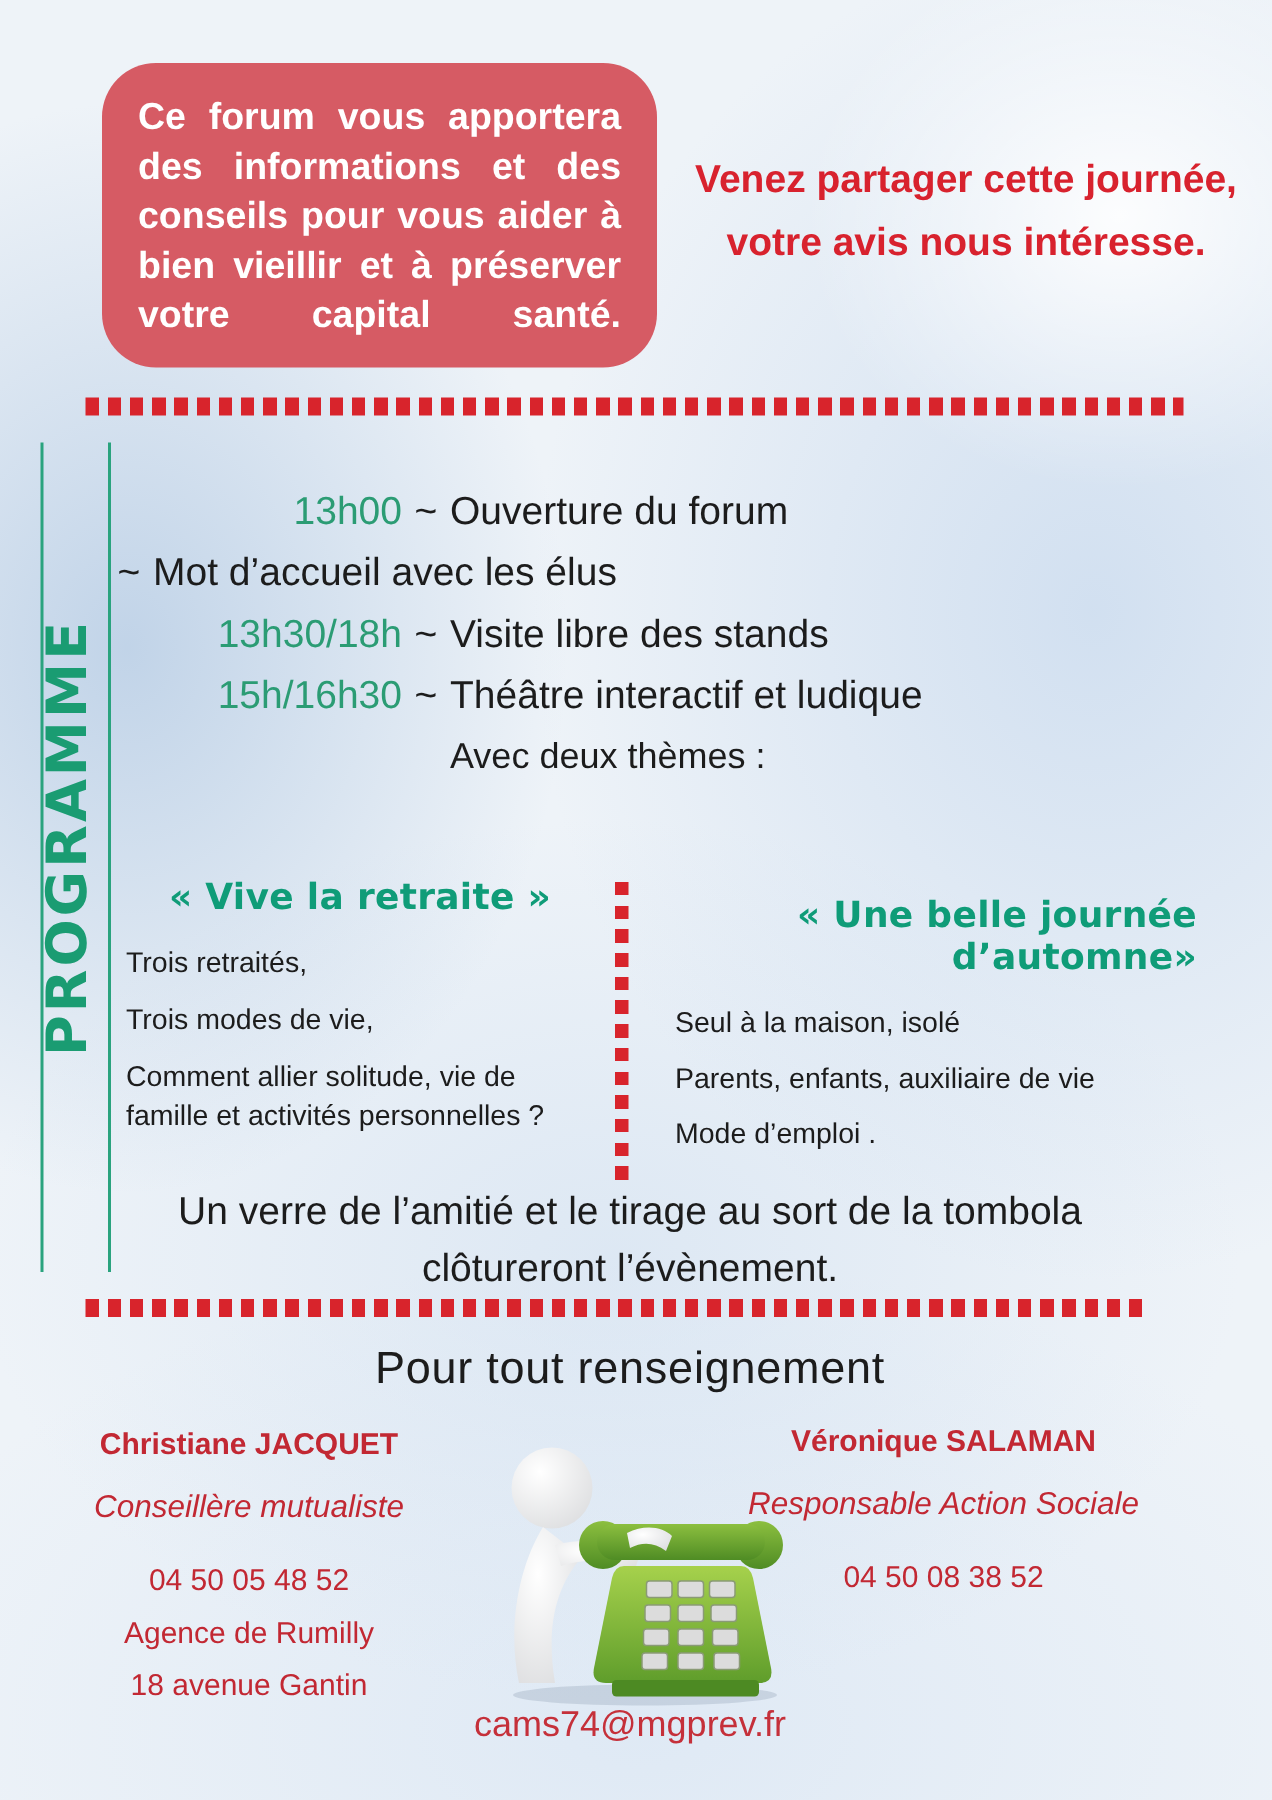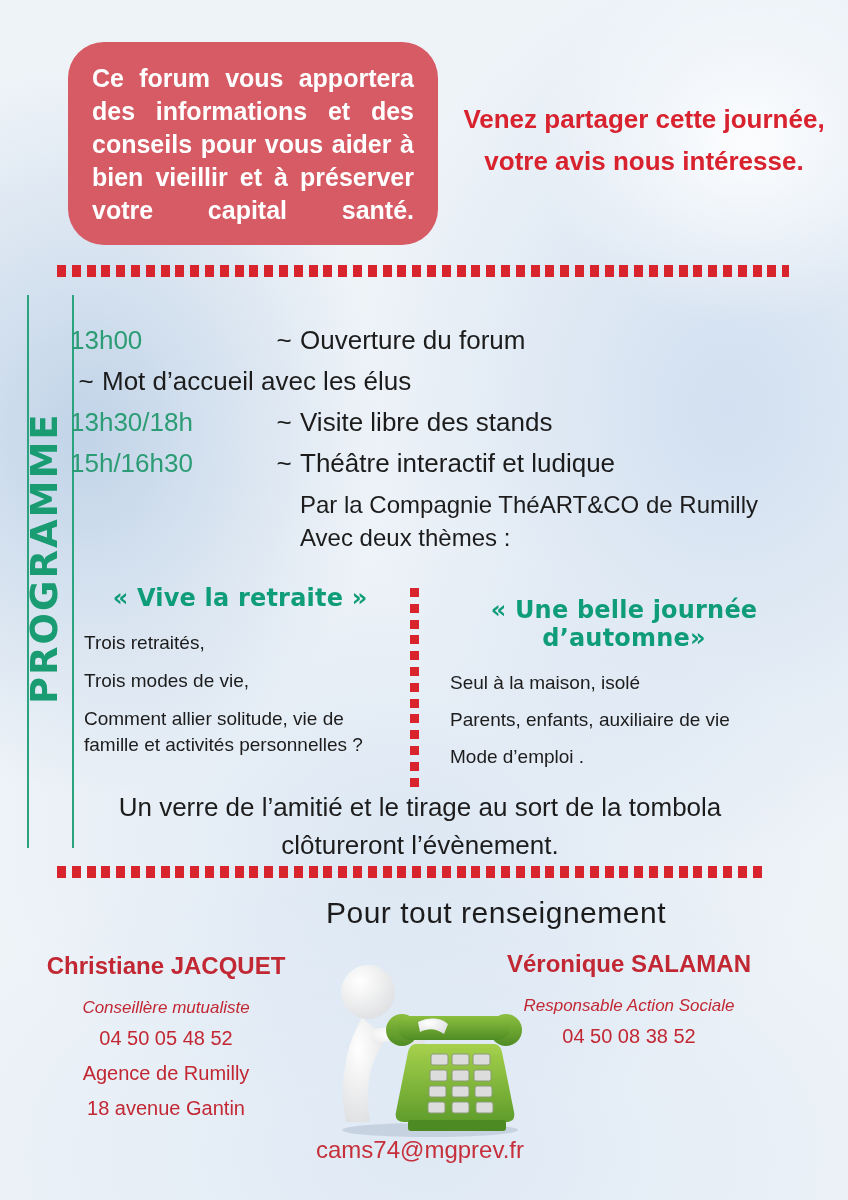--- a/index.html
+++ b/index.html
@@ -55,49 +55,49 @@
   .vline.l2{left:72px;}
   .programme-label{
     position:absolute;left:23px;top:442px;height:262px;
     writing-mode:vertical-rl;transform:rotate(180deg);
     color:#1a9c72;font-size:37px;font-weight:bold;letter-spacing:2px;
     font-family:"DejaVu Sans", sans-serif;
   }
   
   .schedule{position:absolute;left:70px;top:324px;width:720px;}
   .sched-row{display:flex;align-items:baseline;margin-bottom:9px;font-size:26px;line-height:32px;}
-  .sched-time{width:198px;color:#2b9c74;}
+  .sched-time{width:198px;text-align:right;color:#2b9c74;}
   .sched-sep{width:32px;text-align:center;color:#1c1c1c;}
   .sched-text{flex:1;color:#1c1c1c;}
   .sched-sub{margin-left:230px;font-size:24px;line-height:33px;color:#1c1c1c;}
   
   .theme-left{position:absolute;left:84px;top:584px;width:312px;}
   .theme-right{position:absolute;left:450px;top:596px;width:348px;}
   .theme-title{
     color:#0f9c78;font-weight:bold;font-size:24px;text-align:center;
     font-family:"DejaVu Sans", sans-serif;letter-spacing:0.2px;margin:0 0 18px 0;
   }
-  .theme-right .theme-title{text-align:center;}
+  .theme-right .theme-title{text-align:right;}
   .theme-item{font-size:19px;line-height:26px;margin:0 0 11px 0;color:#1c1c1c;}
   .theme-left .theme-item{margin-bottom:12px;}
   
   .closing{
     position:absolute;left:74px;top:788px;width:692px;
     text-align:center;font-size:26px;line-height:38px;color:#1c1c1c;
   }
   
   .contact-heading{
     position:absolute;left:174px;top:896px;width:492px;
-    text-align:right;font-size:30px;color:#1c1c1c;letter-spacing:0.5px;
+    text-align:center;font-size:30px;color:#1c1c1c;letter-spacing:0.5px;
   }
   .contact-block{position:absolute;text-align:center;color:#c22833;}
   .contact-block.left{left:40px;top:952px;width:252px;}
   .contact-block.right{left:495px;top:950px;width:268px;}
-  .contact-name{font-size:24px;font-weight:bold;margin:0 0 18px 0;}
-  .contact-role{font-size:17px;font-style:italic;margin:0 0 9px 0;}
+  .contact-name{font-size:20px;font-weight:bold;margin:0 0 18px 0;}
+  .contact-role{font-size:21px;font-style:italic;margin:0 0 26px 0;}
   .contact-line{font-size:20px;margin:0 0 12px 0;}
   .mascot{position:absolute;left:318px;top:962px;width:205px;height:176px;}
   .contact-email{
     position:absolute;left:300px;top:1136px;width:240px;
     text-align:center;color:#c5303a;font-size:24px;
   }
 </style>
 </head>
 <body>
 
@@ -131,21 +131,20 @@
     <div class="sched-row">
       <span class="sched-time">13h30/18h</span>
       <span class="sched-sep">~</span>
       <span class="sched-text">Visite libre des stands</span>
     </div>
     <div class="sched-row">
       <span class="sched-time">15h/16h30</span>
       <span class="sched-sep">~</span>
       <span class="sched-text">Théâtre interactif et ludique</span>
     </div>
-    <div class="sched-sub">Par la Compagnie ThéART&amp;CO de Rumilly</div>
     <div class="sched-sub">Avec deux thèmes :</div>
   </div>
 
   <div class="theme-left">
     <p class="theme-title">« Vive la retraite »</p>
     <p class="theme-item">Trois retraités,</p>
     <p class="theme-item">Trois modes de vie,</p>
     <p class="theme-item">Comment allier solitude, vie de famille et activités personnelles ?</p>
   </div>
 

